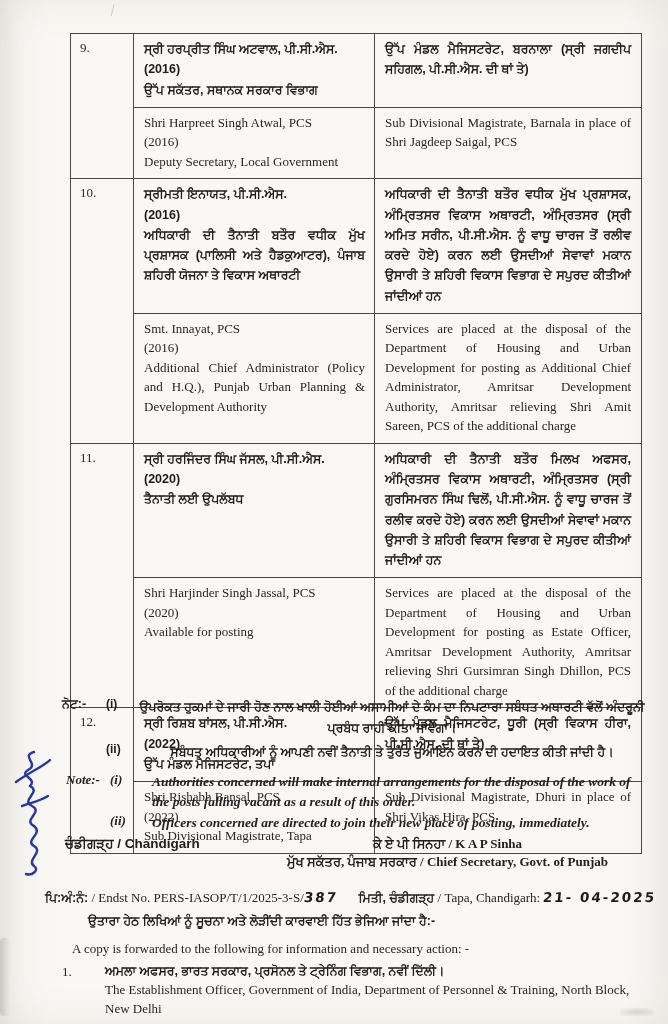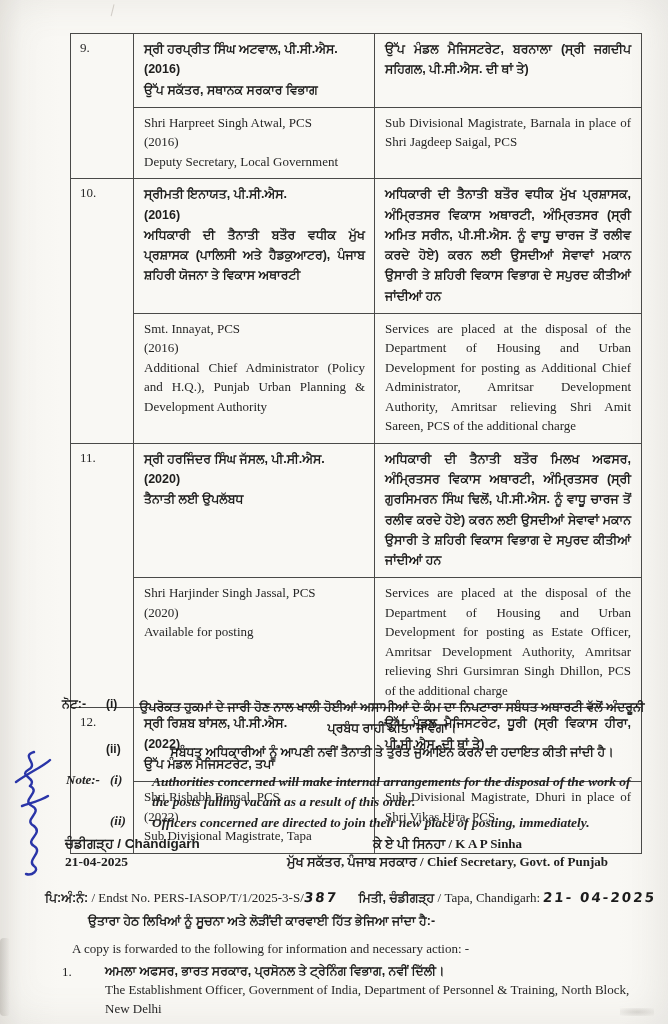--- a/index.html
+++ b/index.html
@@ -215,21 +215,20 @@
       <div class="n-item">
         <div class="n-num">(ii)</div>
         <div class="n-text">Officers concerned are directed to join their new place of posting, immediately.</div>
       </div>
     </div>
   </div>
 
   <div class="sig-row">
     <div class="sig-left">
       <div class="sig-place">ਚੰਡੀਗੜ੍ਹ / Chandigarh</div>
-      <div class="sig-date">21-04-2025</div>
     </div>
     <div class="sig-right">
       <div class="sig-name">ਕੇ ਏ ਪੀ ਸਿਨਹਾ / K A P Sinha</div>
       <div class="sig-title">ਮੁੱਖ ਸਕੱਤਰ, ਪੰਜਾਬ ਸਰਕਾਰ / Chief Secretary, Govt. of Punjab</div>
     </div>
   </div>
 
   <div class="endst">
     <span class="pa-inline">ਪਿ:ਅੰ:ਨੰ:</span>
     <span class="en-inline">/ Endst No.</span>

